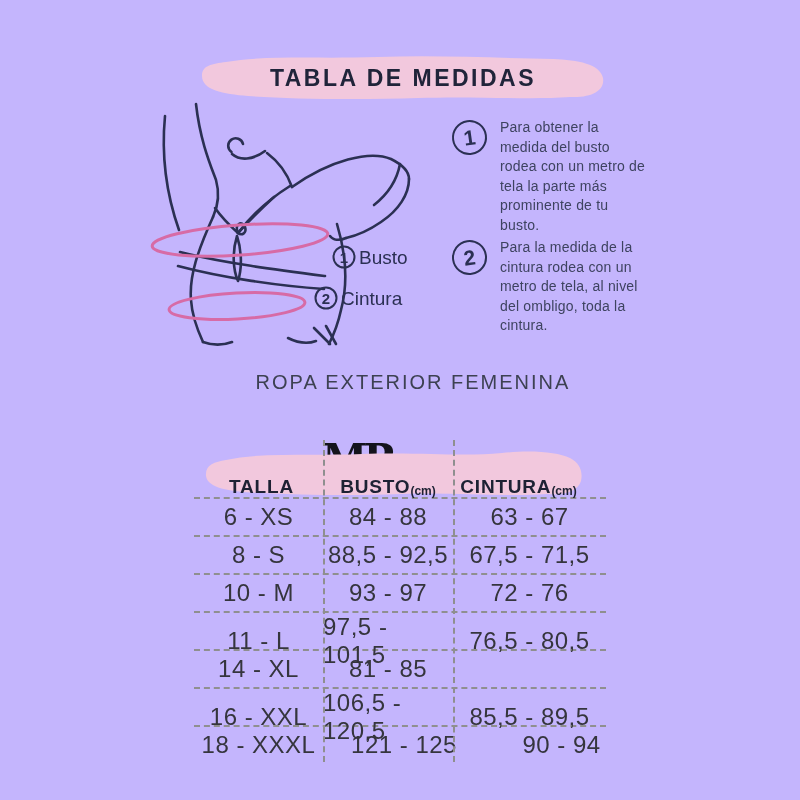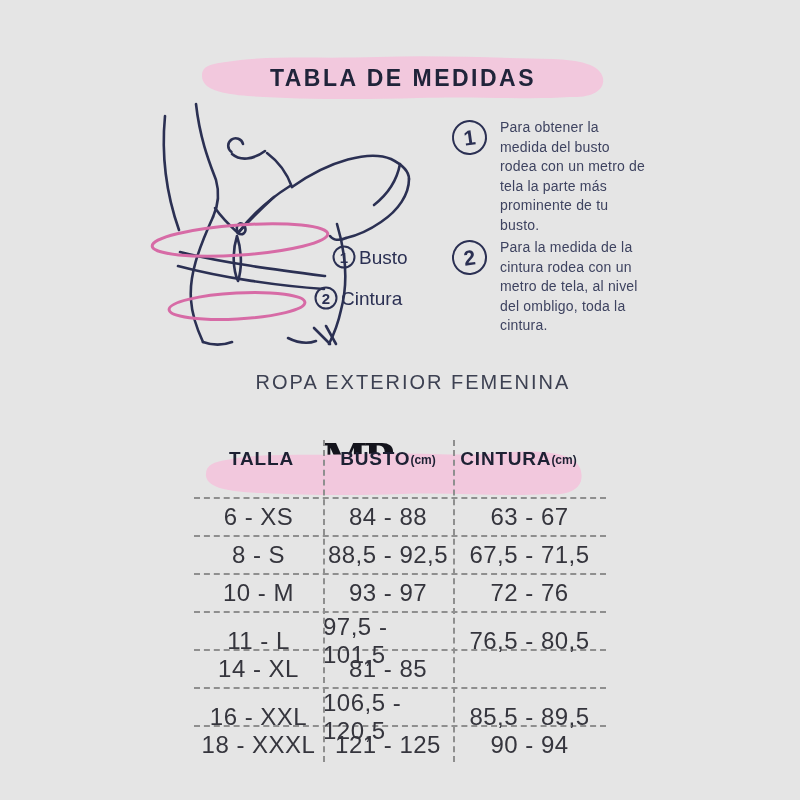--- a/index.html
+++ b/index.html
@@ -1,16 +1,16 @@
 <!DOCTYPE html>
 <html><head>
 <meta charset="utf-8">
 <style>
   html,body{margin:0;padding:0;background:#ffffff;}
-  #page{position:relative;width:800px;height:800px;background:#e5e5e5;overflow:hidden;
+  #page{position:relative;width:800px;height:800px;background:#c4b5fd;overflow:hidden;
         font-family:"Liberation Sans", sans-serif;color:#23273c;}
 
   
   .title-wrap{position:absolute;left:198px;top:52px;width:410px;height:52px;}
   .title-wrap svg{position:absolute;left:0;top:0;}
   .title-text{position:absolute;left:0;top:0;width:100%;height:52px;display:flex;
               align-items:center;justify-content:center;font-size:23px;font-weight:bold;
               letter-spacing:2.5px;color:#20243a;}
 
   
@@ -34,28 +34,28 @@
               letter-spacing:-0.1em;color:#14141c;margin-top:36px;}
 
   
   .size-table{position:absolute;left:200px;top:438px;width:400px;height:330px;}
   .vdash{position:absolute;top:2px;height:322px;width:0;border-left:2px dashed #8f8f8f;z-index:3;}
   .vdash.v1{left:123px;}
   .vdash.v2{left:253px;}
   .band{position:absolute;left:2px;top:10px;width:382px;height:50px;z-index:1;}
   .thead{position:absolute;left:0;top:10px;width:400px;height:50px;display:grid;
          grid-template-columns:123px 130px 147px;z-index:2;}
-  .hcell{display:flex;align-items:flex-start;justify-content:center;font-weight:bold;
+  .hcell{display:flex;align-items:flex-end;justify-content:center;font-weight:bold;
          font-size:19px;letter-spacing:0.8px;color:#1d2133;}
   .hcell .unit{font-size:12px;font-weight:bold;margin-top:5px;letter-spacing:0;}
   .hcell.c3{padding-right:16px;}
   .tbody{position:absolute;left:-6px;top:59px;width:412px;border-top:2px dashed #8f8f8f;}
   .trow{display:grid;grid-template-columns:129px 130px 153px;height:36px;
         border-bottom:2px dashed #8f8f8f;}
-  .trow:last-child{border-bottom:none;}
+  .trow:last-child{border-bottom:none;gap:16px;}
   .tcell{display:flex;align-items:center;justify-content:center;font-size:24px;color:#35353d;
          letter-spacing:0.5px;}
 </style>
 </head>
 <body>
 
 <div id="page">
 
   <div class="title-wrap">
     <svg width="410" height="52" viewBox="0 0 410 52">

